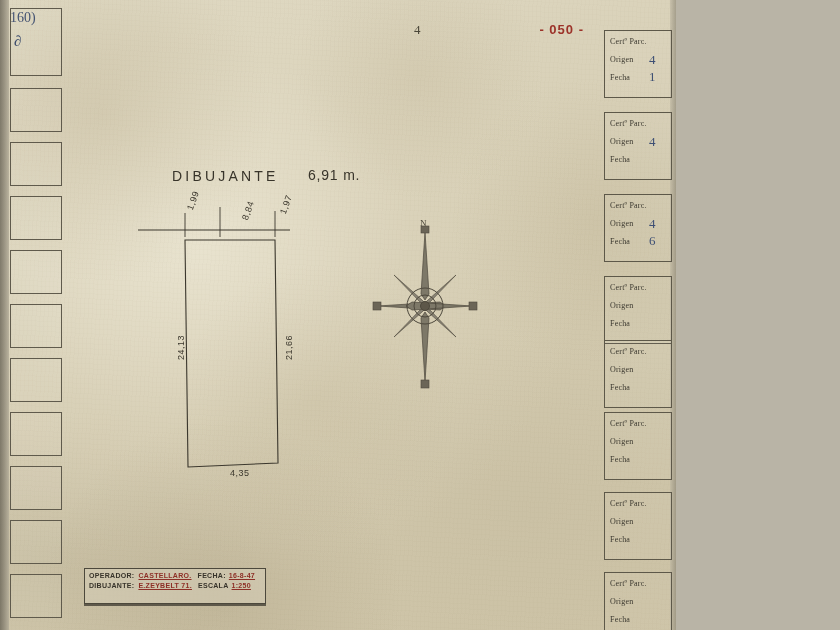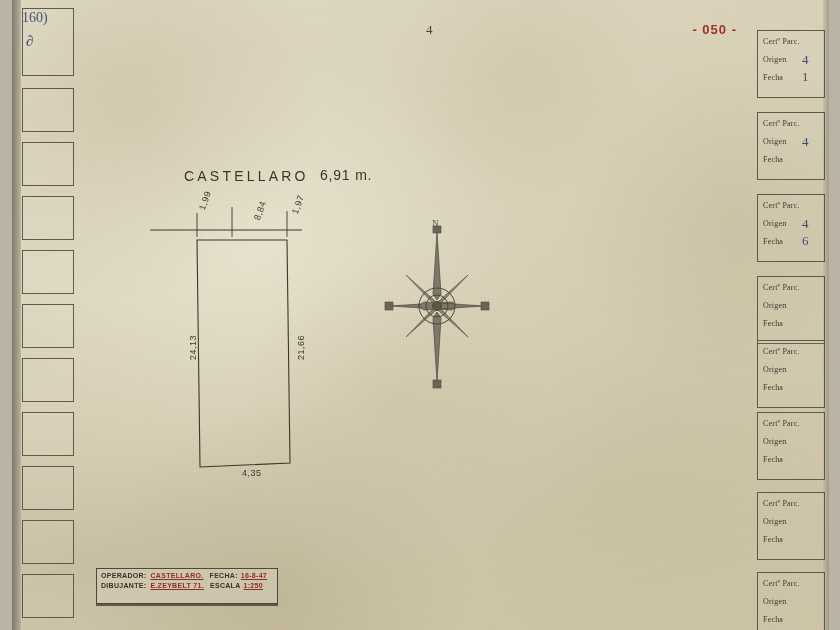--- a/index.html
+++ b/index.html
@@ -2,26 +2,25 @@
 <html><head>
 <meta charset="utf-8">
 <style>
   html, body {
     margin: 0;
     padding: 0;
     background: #b9b4a6;
   }
   #page {
     position: relative;
-    width: 817px;
+    width: 676px;
     height: 630px;
     overflow: hidden;
     background: #d9d2bd;
     font-family: "Liberation Sans", sans-serif;
-    margin-left: 12px;
   }
   
   #paper-base {
     position: absolute;
     inset: 0;
     background:
       radial-gradient(ellipse 60% 55% at 28% 38%, rgba(236,231,212,0.85) 0%, rgba(223,216,193,0.35) 55%, rgba(205,196,170,0.0) 100%),
       radial-gradient(ellipse 50% 40% at 78% 80%, rgba(196,186,158,0.45) 0%, rgba(203,194,168,0.0) 70%),
       radial-gradient(ellipse 40% 30% at 8% 88%, rgba(188,178,150,0.45) 0%, rgba(203,194,168,0.0) 75%),
       linear-gradient(160deg, #e0dac4 0%, #d8d0b7 38%, #d2c9ae 62%, #cdc3a6 100%);
@@ -280,21 +279,21 @@
         <div class="cert-line">Origen</div>
         <div class="cert-line">Fecha</div>
       </div>
       <div class="cert-box" style="top: 556px;">
         <div class="cert-line">Certº Parc.</div>
         <div class="cert-line">Origen</div>
         <div class="cert-line">Fecha</div>
       </div>
     </div>
 
-  <div id="street-label">CASTELLARO</div>
+  <div id="street-label">DIBUJANTE</div>
   <div id="street-width">6,91 m.</div>
 
   <svg id="parcel-svg" width="220" height="290">
 
     <line x1="8" y1="35" x2="160" y2="35" stroke="#3b372d" stroke-width="1.1"></line>
 
     <line x1="55" y1="18" x2="55" y2="42" stroke="#3b372d" stroke-width="0.9"></line>
     <line x1="90" y1="12" x2="90" y2="42" stroke="#3b372d" stroke-width="0.9"></line>
     <line x1="145" y1="16" x2="145" y2="42" stroke="#3b372d" stroke-width="0.9"></line>
 

